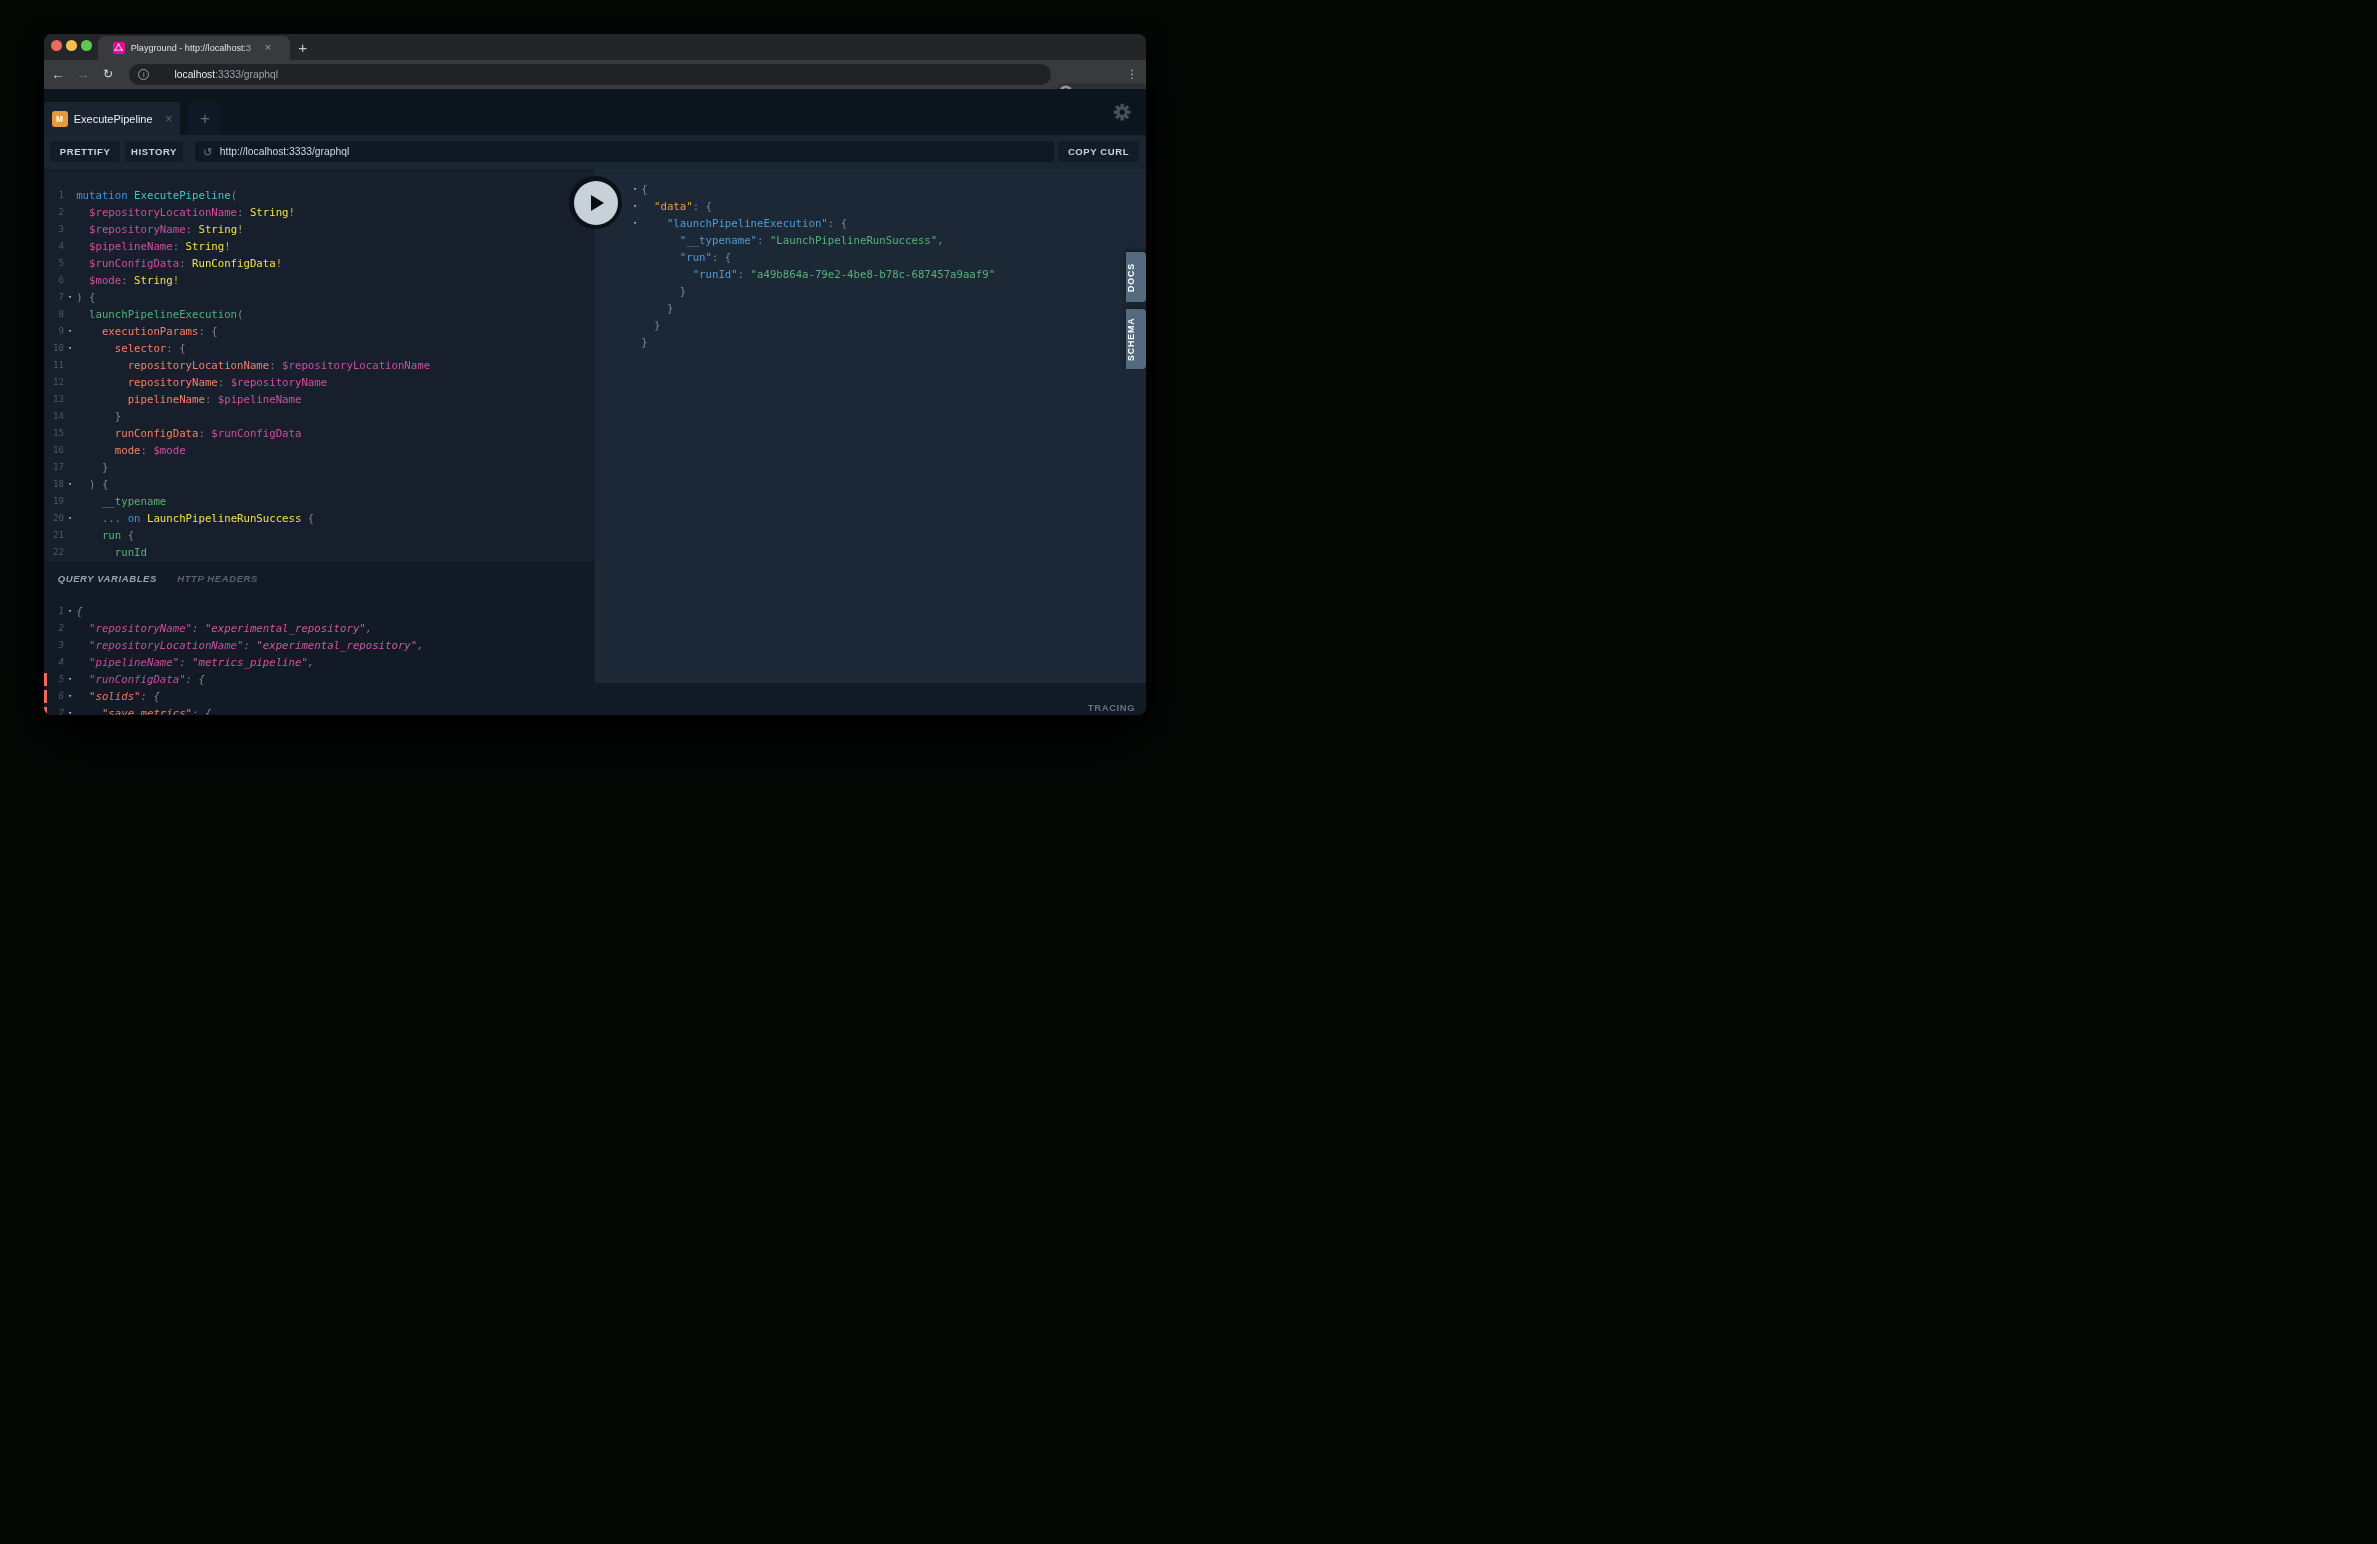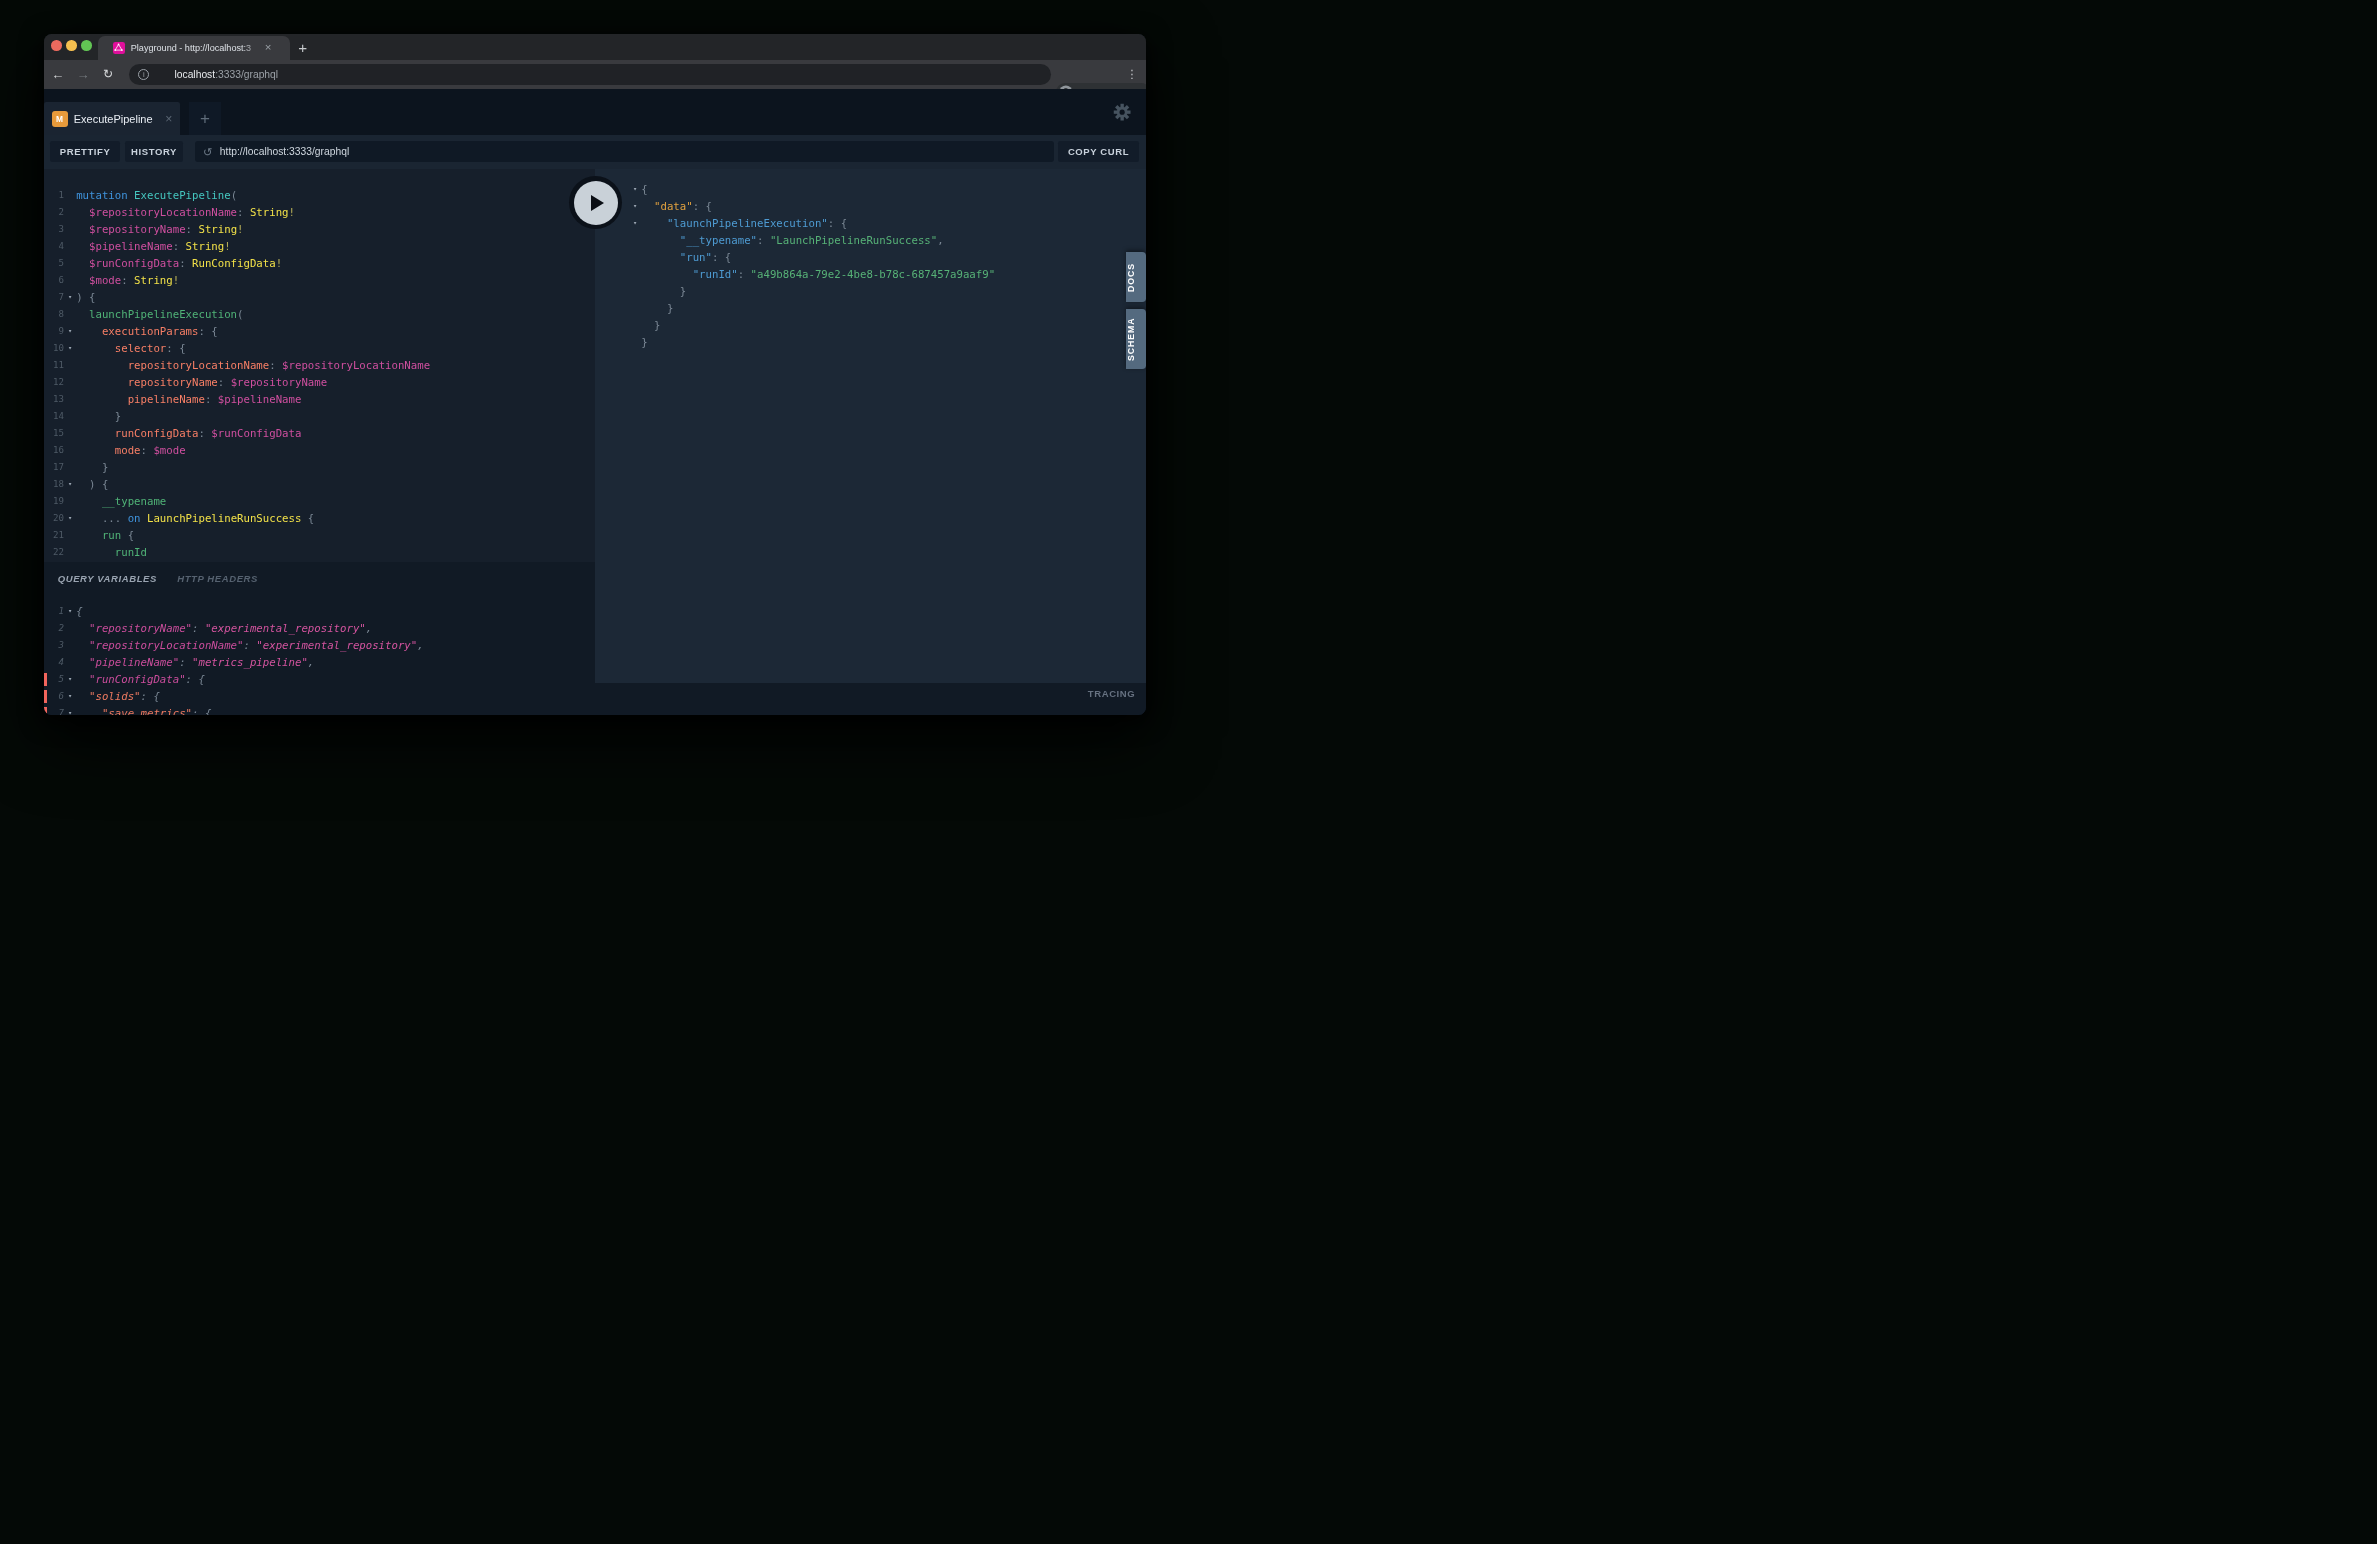--- a/index.html
+++ b/index.html
@@ -58,21 +58,21 @@
     border-radius:3px;display:flex;align-items:center;padding-left:8.4px;}
   .undo{color:#6c7987;font-size:11.4px;flex:none;transform:scaleX(-1);}
   .endpoint{margin-left:6.9px;font-size:10.3px;color:#cfd7df;}
   
   .pane-query{position:absolute;left:0;top:80px;width:551px;height:393px;background:#161f2b;
     overflow:hidden;padding-top:17.5px;}
   .pane-response{position:absolute;left:551px;top:80px;right:0;height:514px;background:#1c2836;
     overflow:hidden;padding-top:12.2px;}
   .pane-vars{position:absolute;left:0;top:473px;width:551px;bottom:0;background:#111a25;overflow:hidden;font-style:italic;}
   .tracingbar{position:absolute;left:551px;top:594px;right:0;bottom:0;background:#111a25;}
-  .tracing{position:absolute;right:10.7px;top:5px;font-size:9.5px;font-weight:bold;
+  .tracing{position:absolute;right:10.7px;top:19px;font-size:9.5px;font-weight:bold;
     letter-spacing:0.6px;color:#667180;}
   .varshead{position:absolute;left:13.7px;top:11.4px;font-size:9.5px;font-weight:bold;letter-spacing:0.6px;}
   .vh-active{color:#9aa4b1;}
   .vh-dim{color:#566270;margin-left:17px;}
   .vars-code{margin-top:41px;}
   
   .cl{display:flex;height:17px;line-height:17px;position:relative;
     font-family:"DejaVu Sans Mono",monospace;font-size:10.7px;}
   .ln{width:20px;text-align:right;color:#4e5a66;font-size:9.1px;flex:none;}
   .fold{width:12.2px;text-align:center;color:#9aa5b1;font-size:6.9px;flex:none;}

